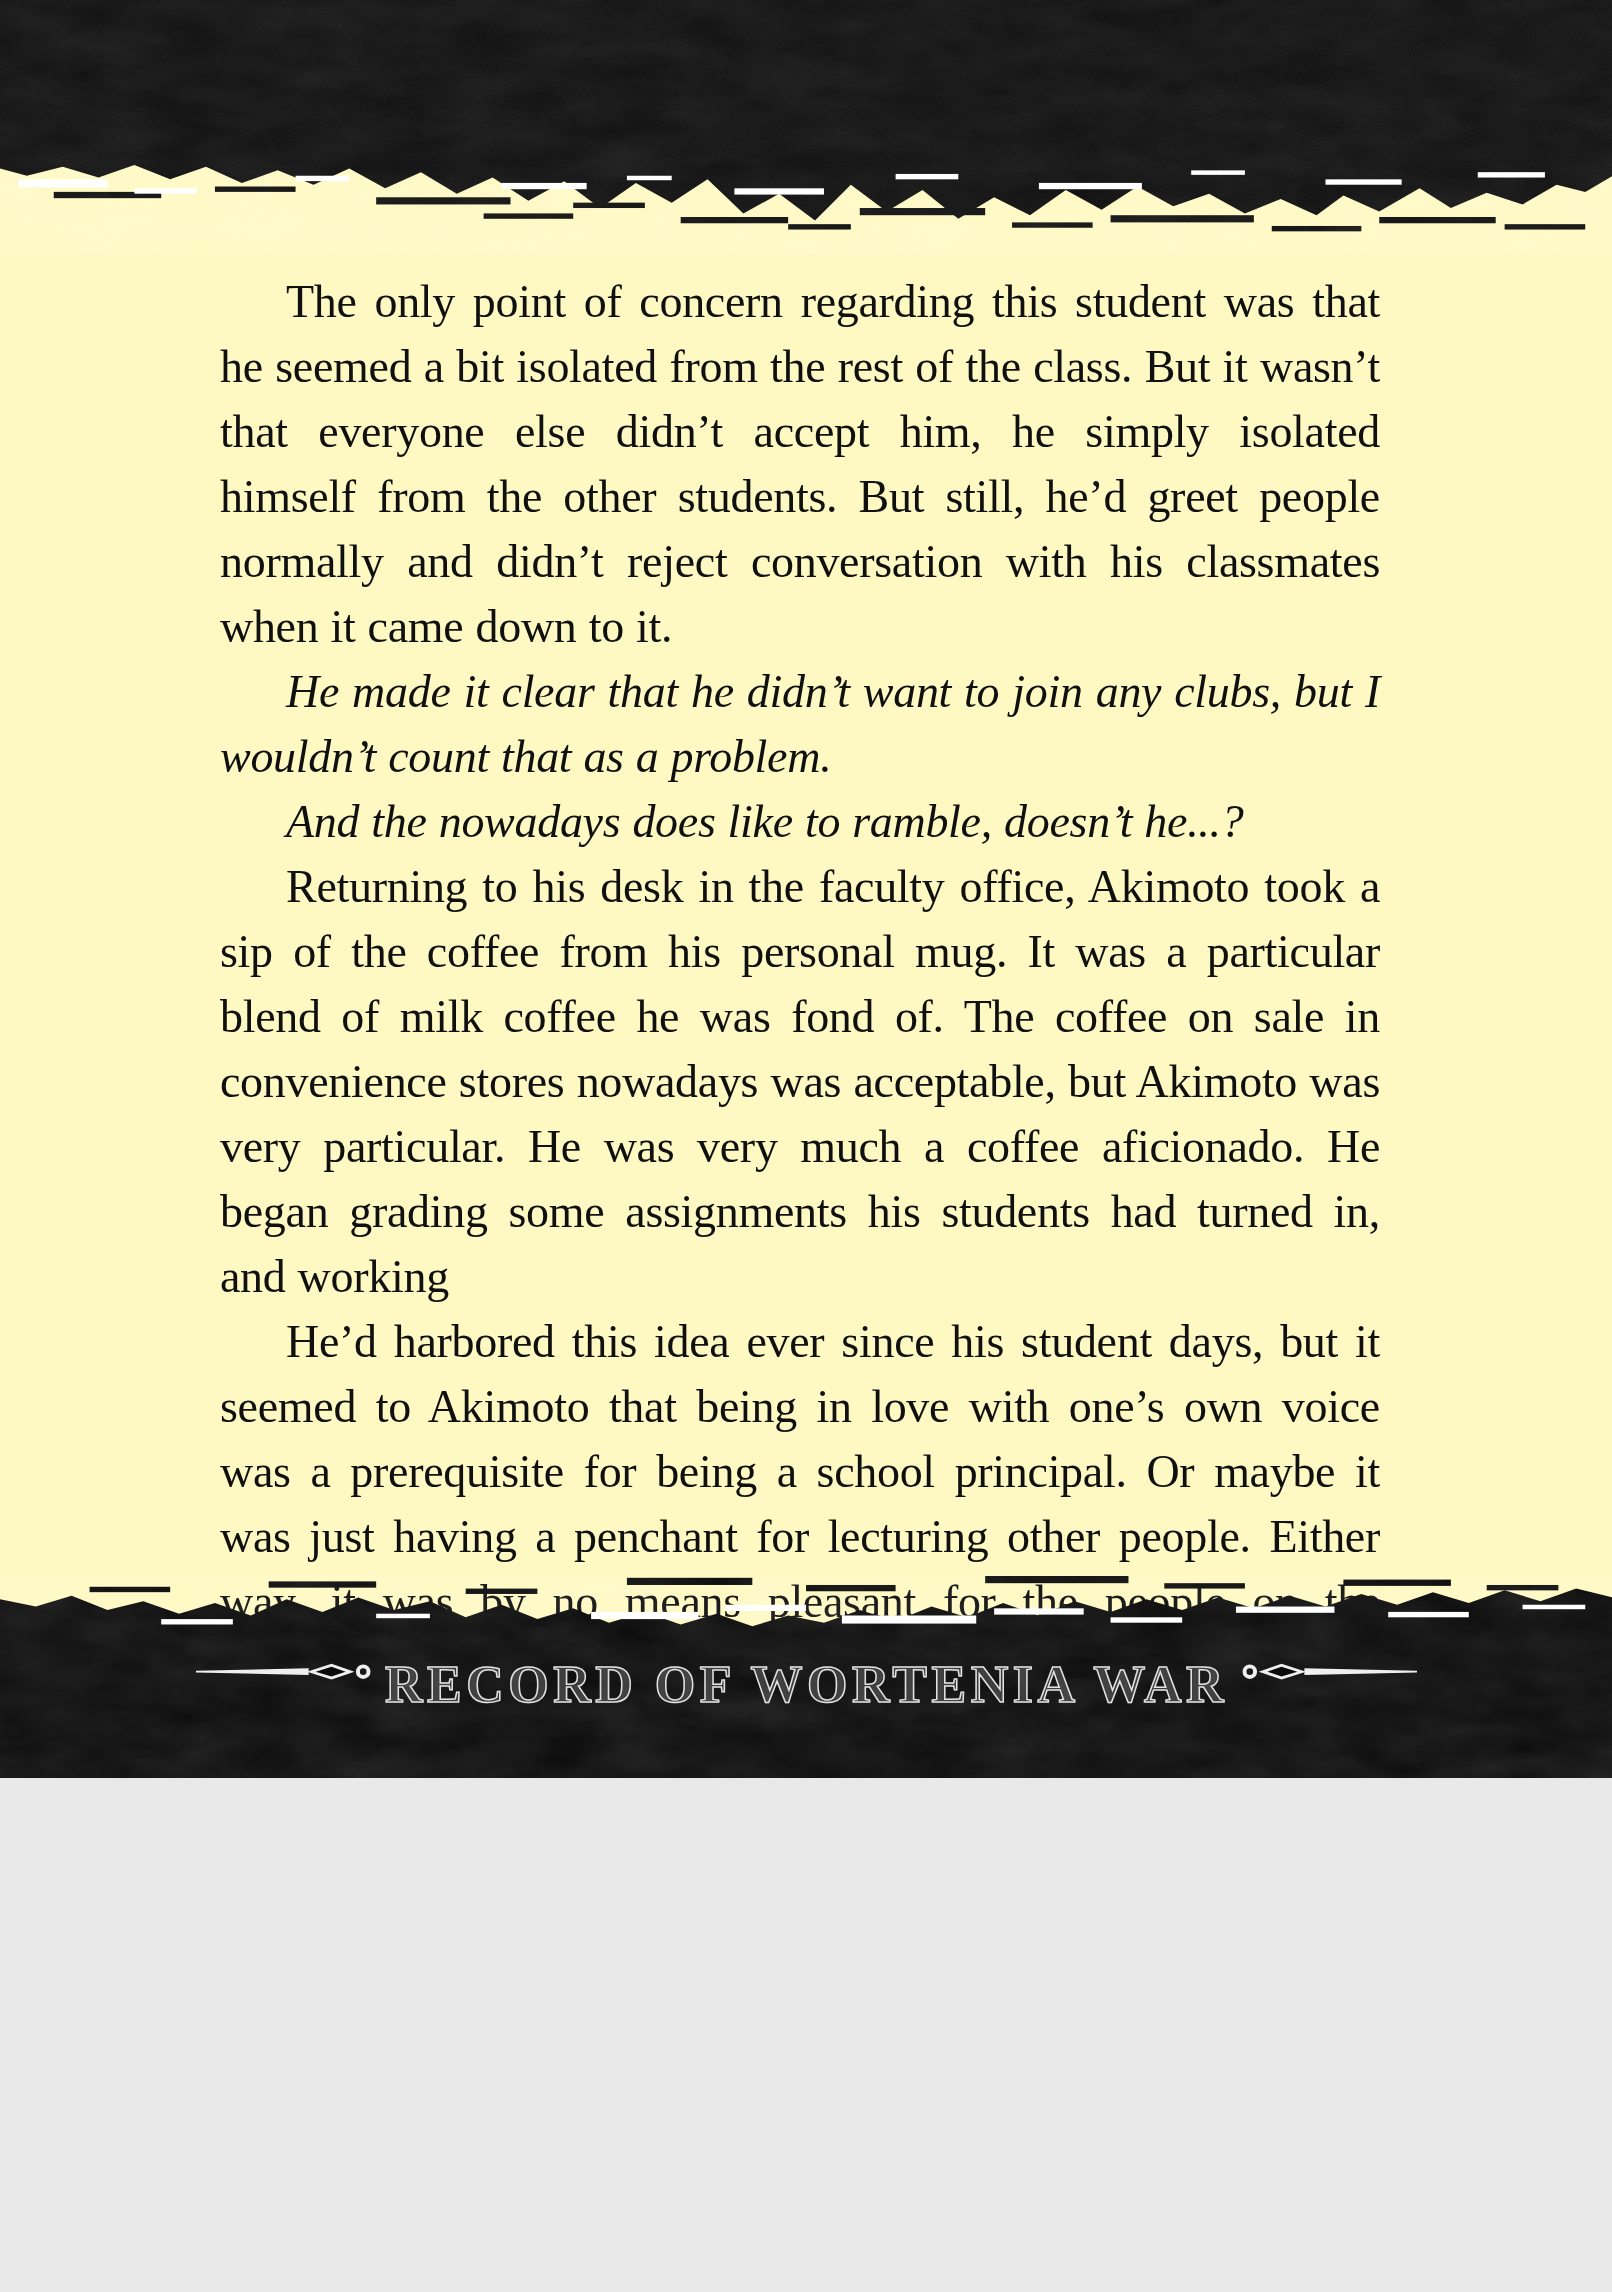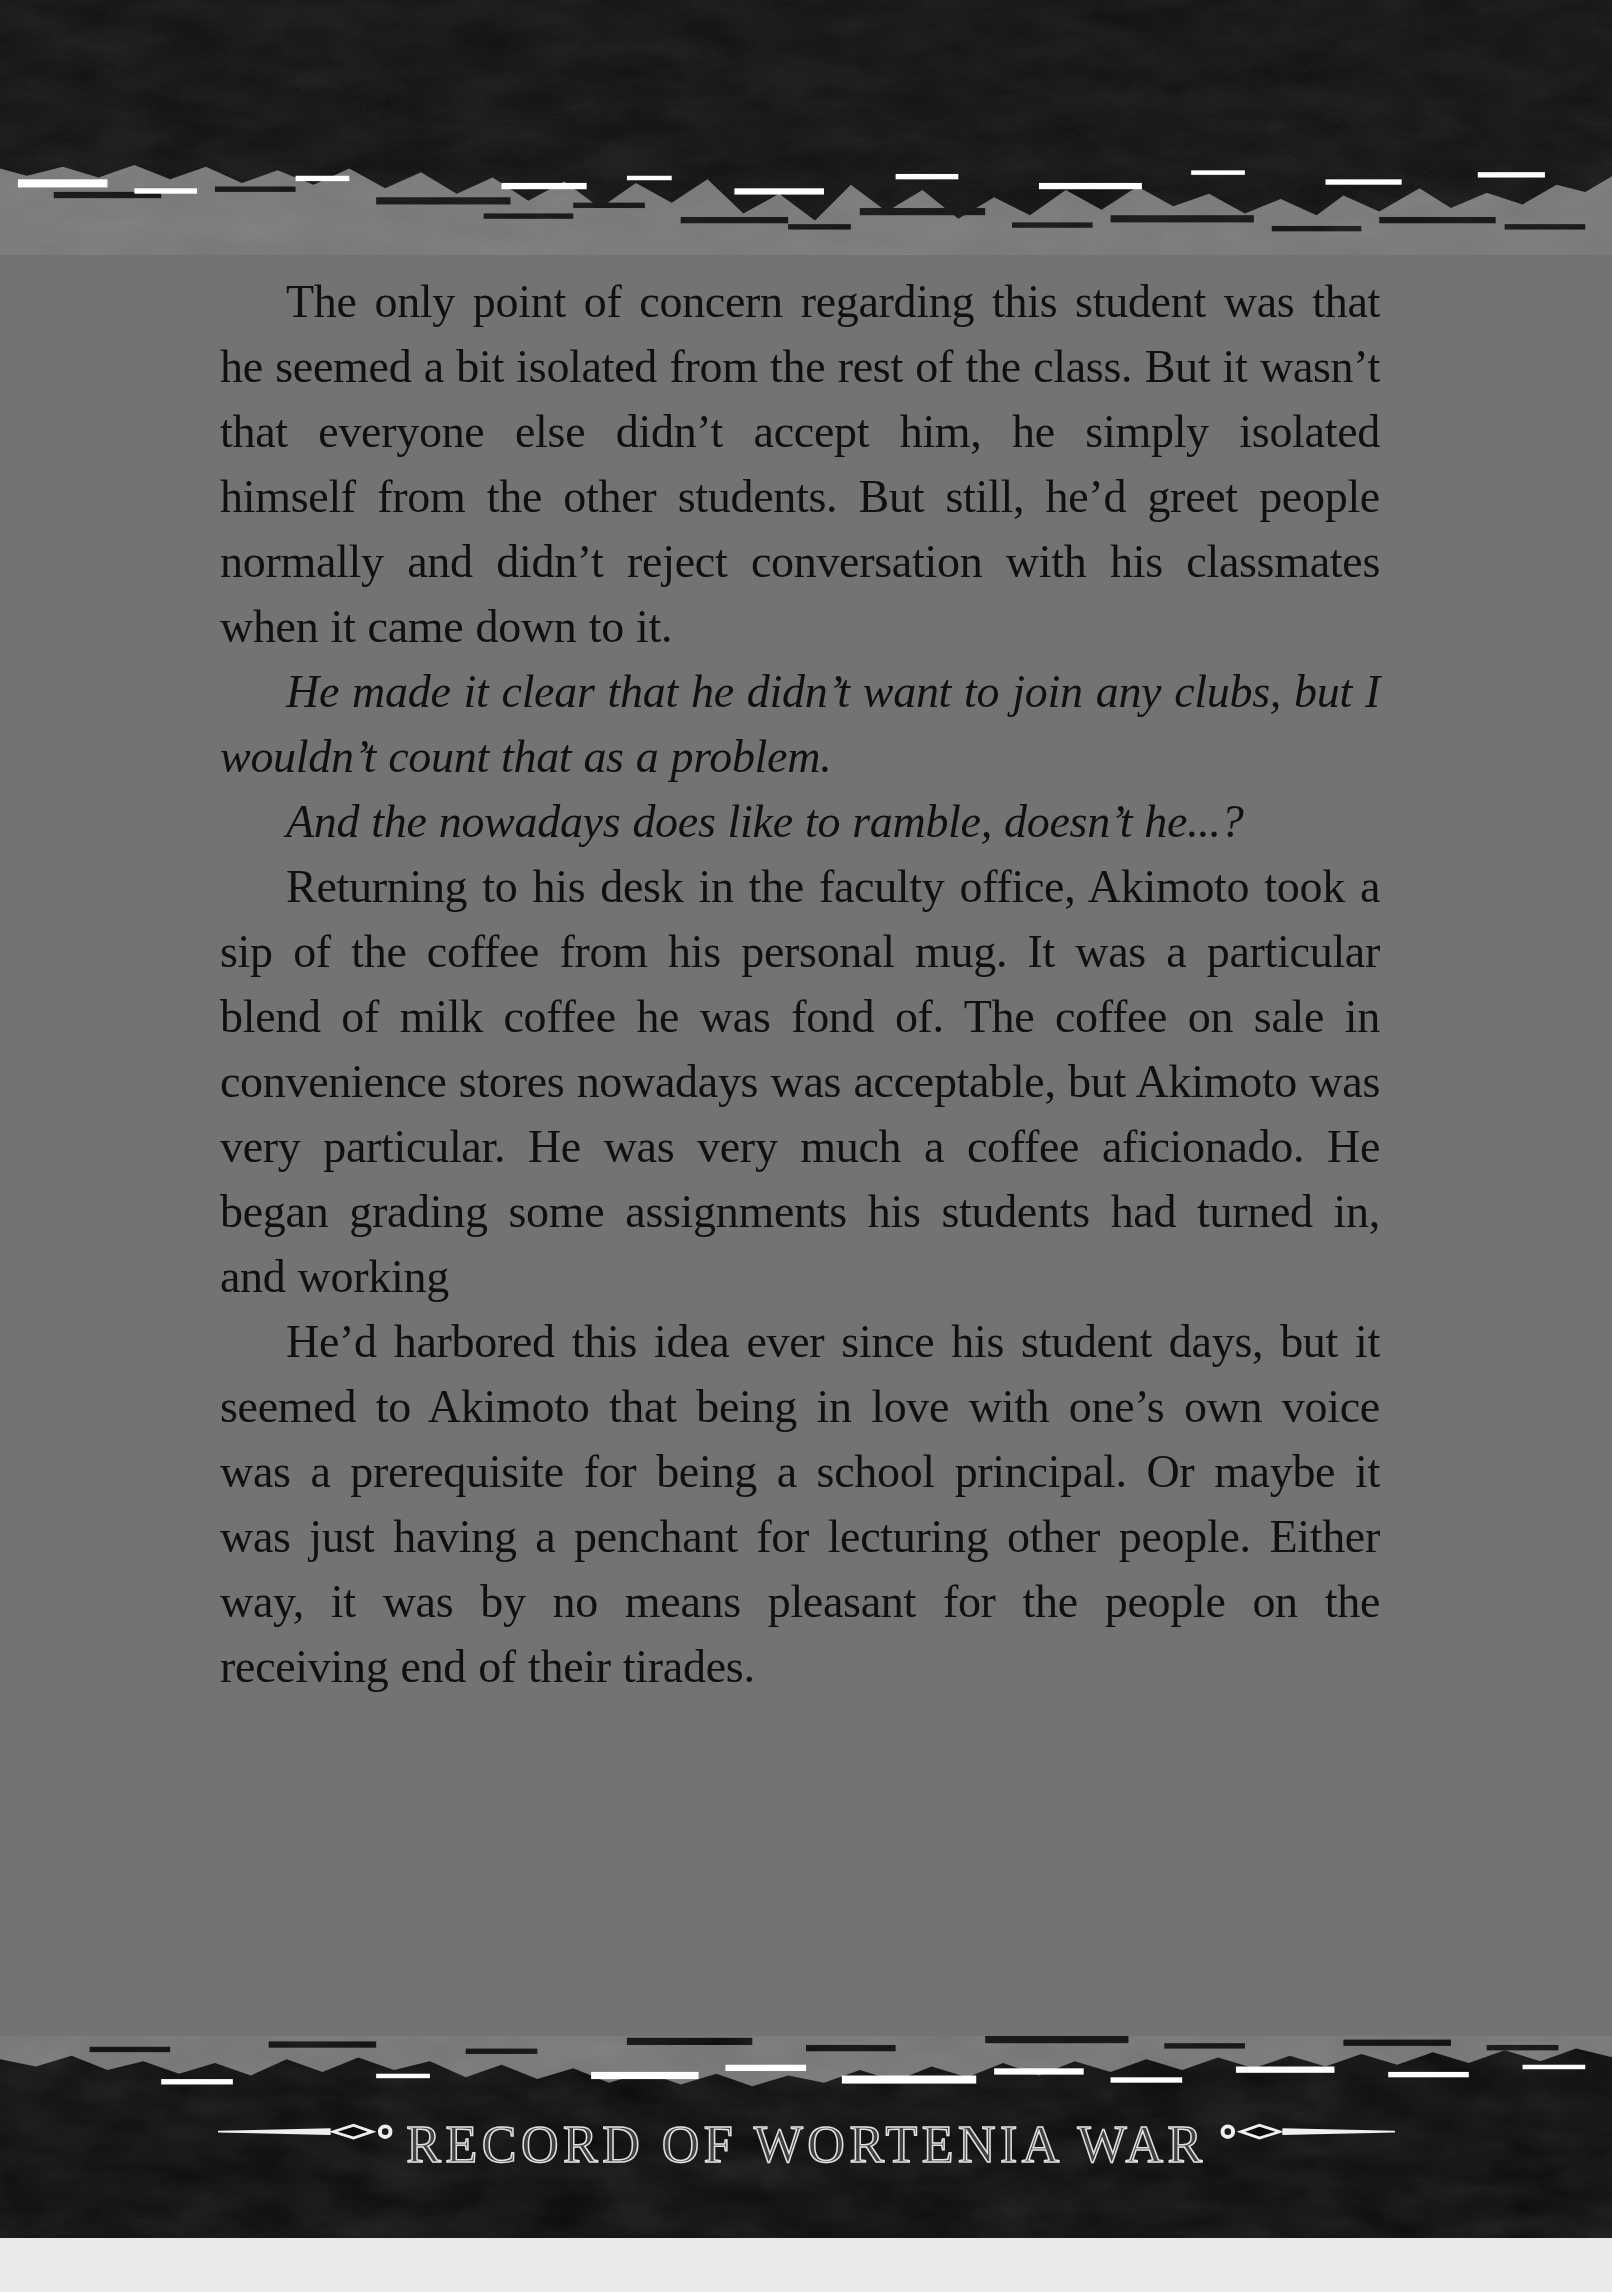--- a/index.html
+++ b/index.html
@@ -1,19 +1,19 @@
 <!DOCTYPE html>
 <html style="font-size:14.3px"><head>
 <meta charset="utf-8">
 <style>
   html,body{margin:0;padding:0;background:#e9e9e9;}
   .page{
     position:relative;
-    width:1613px;height:2238px;
-    background:#737373;
+    width:1613px;height:1778px;
+    background:#fef9c3;
     overflow:hidden;
     font-family:"Liberation Serif", serif;
   }
   
   .band{position:absolute;left:0;width:1613px;pointer-events:none;}
   .band-top{top:0;height:269px;}
   .band-bottom{bottom:0;height:202px;}
   .band svg{display:block;width:100%;height:100%;}
   
   .page-text{
@@ -36,21 +36,21 @@
   .footer{
     position:absolute;
     left:0;bottom:0;width:1613px;height:202px;
     display:flex;align-items:center;justify-content:center;
     gap:12.5px;
   }
   .footer-title{
     font-family:"Liberation Serif", serif;
     font-size:52px;
     letter-spacing:4.5px;
-    font-weight:normal;
+    font-weight:bold;
     color:rgba(20,20,20,0.25);
     -webkit-text-stroke:1.5px #e2e2e2;
     text-shadow:0 0 1.8px rgba(255,255,255,0.25);
     white-space:nowrap;
     transform:translateY(-5.4px);
     margin-top:24px;
   }
   .ornament{width:176px;height:23px;transform:translateY(-5.4px);}
   .ornament.right{transform:translateY(-5.4px) scaleX(-1);}
 </style>

